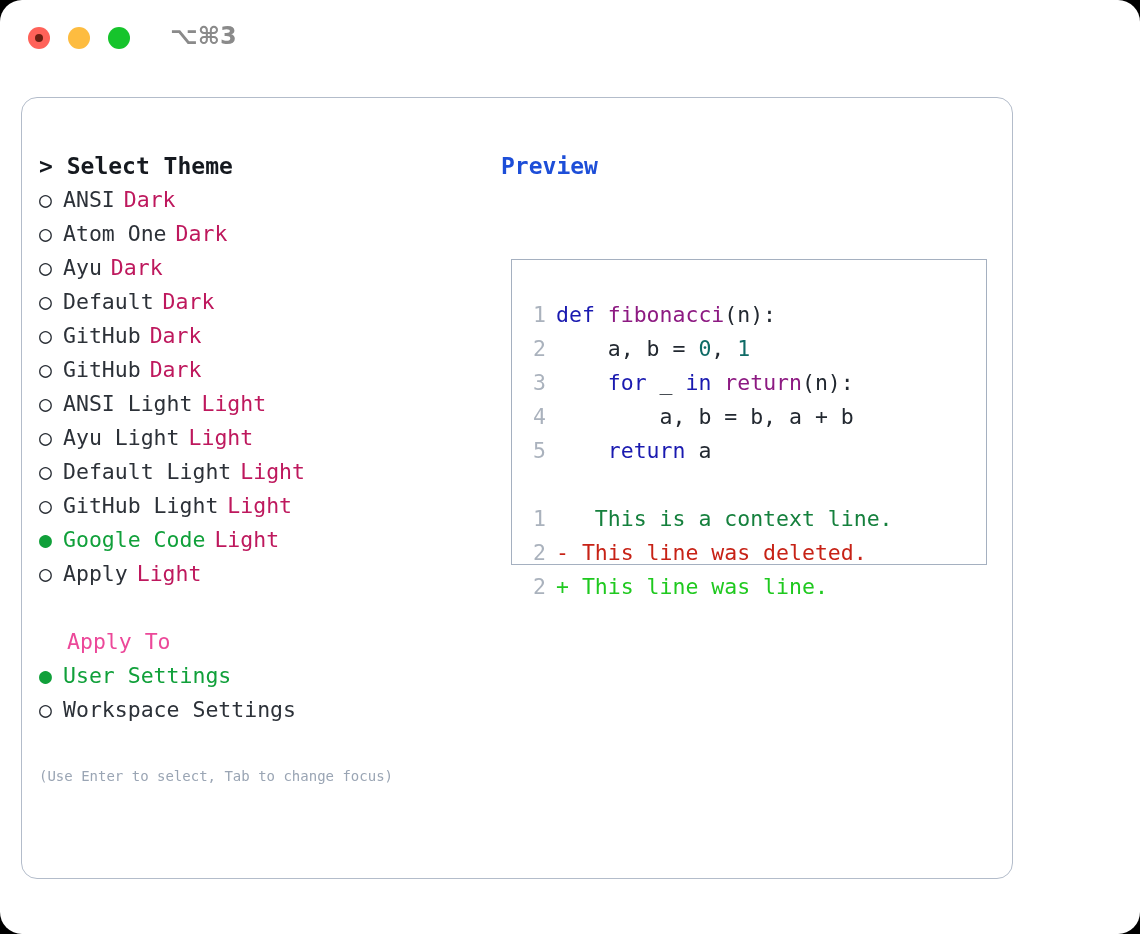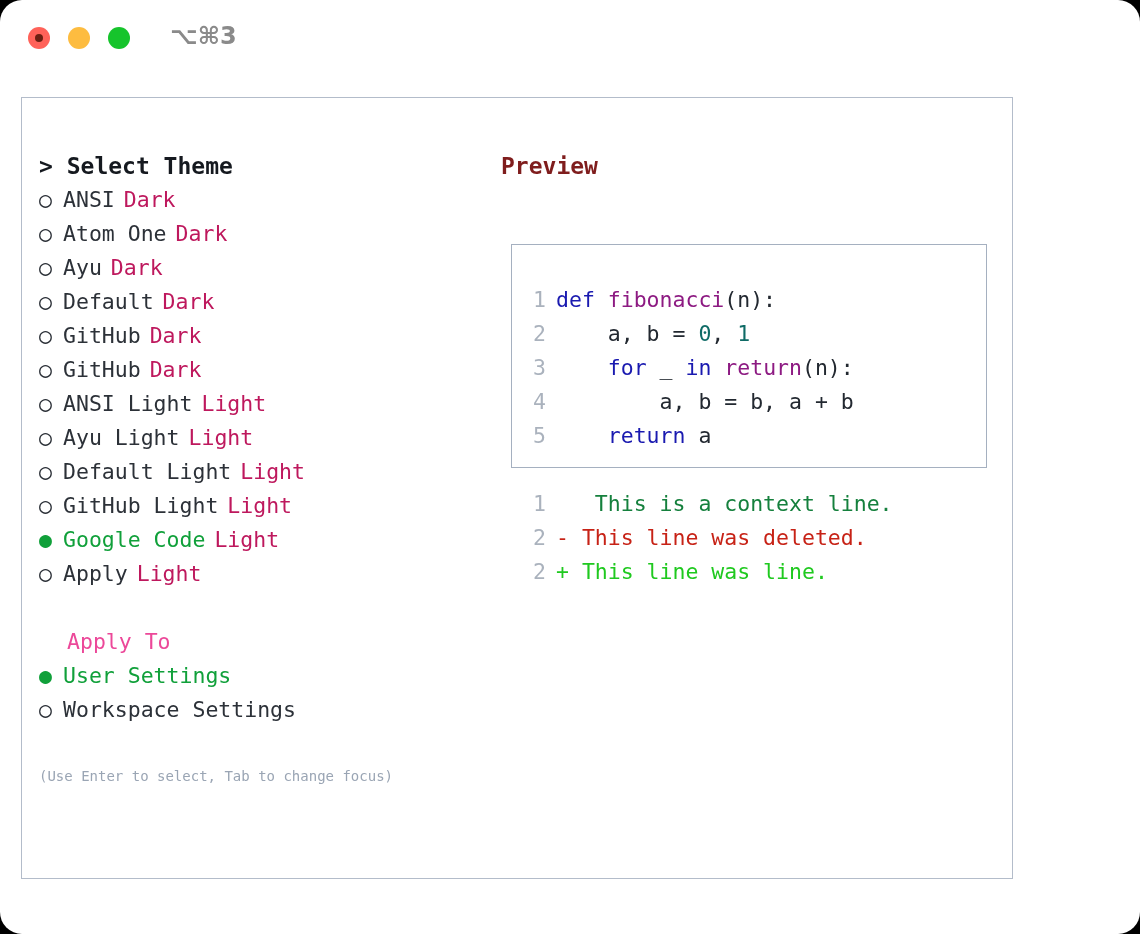--- a/index.html
+++ b/index.html
@@ -55,21 +55,21 @@
     letter-spacing: 0px;
     font-family: "DejaVu Sans", "Liberation Sans", sans-serif;
   }
 
   
   #panel {
     position: absolute;
     left: 21px; top: 97px;
     width: 992px; height: 782px;
     border: 1.5px solid #b3bcca;
-    border-radius: 0;
+    border-radius: 16px;
     background: #ffffff;
     box-sizing: border-box;
   }
 
   
   #theme-column {
     position: absolute;
     left: 17px; top: 51px;
     width: 440px;
   }
@@ -120,28 +120,28 @@
 
   
   #preview-column {
     position: absolute;
     left: 479px; top: 51px;
     width: 490px;
   }
   #preview-title {
     font-size: 23px;
     font-weight: bold;
-    color: #7f1d1d;
+    color: #1d4ed8;
     height: 34px;
     line-height: 34px;
   }
   #preview-box {
     position: absolute;
-    left: 10px; top: 95px;
-    width: 476px; height: 224px;
+    left: 10px; top: 110px;
+    width: 476px; height: 306px;
     border: 1.5px solid #a5b0c0;
     background: #ffffff;
     box-sizing: border-box;
   }
   #code-area {
     position: absolute;
     left: 12px; top: 38px;
     width: 460px;
   }
   .code-line {

